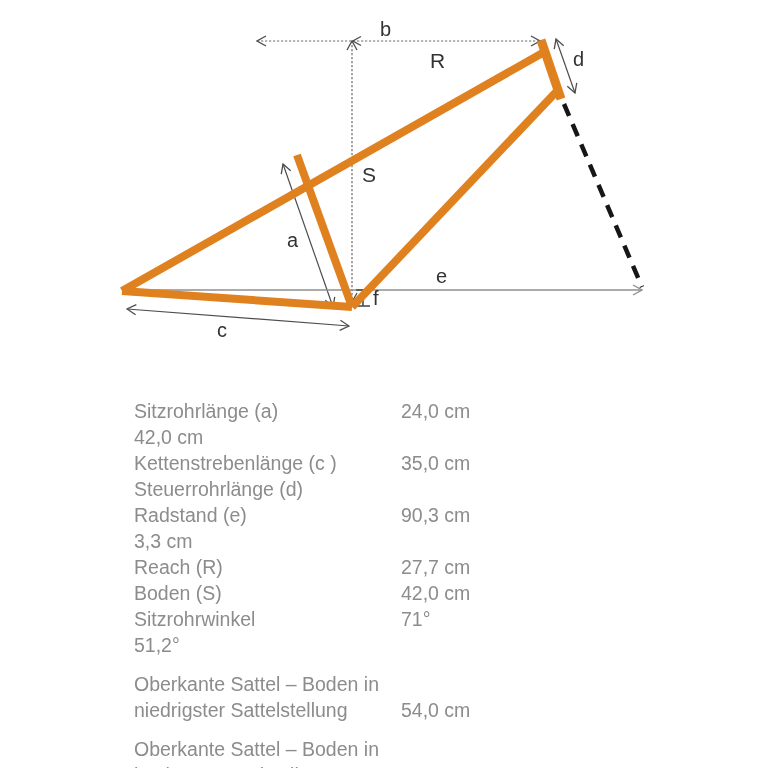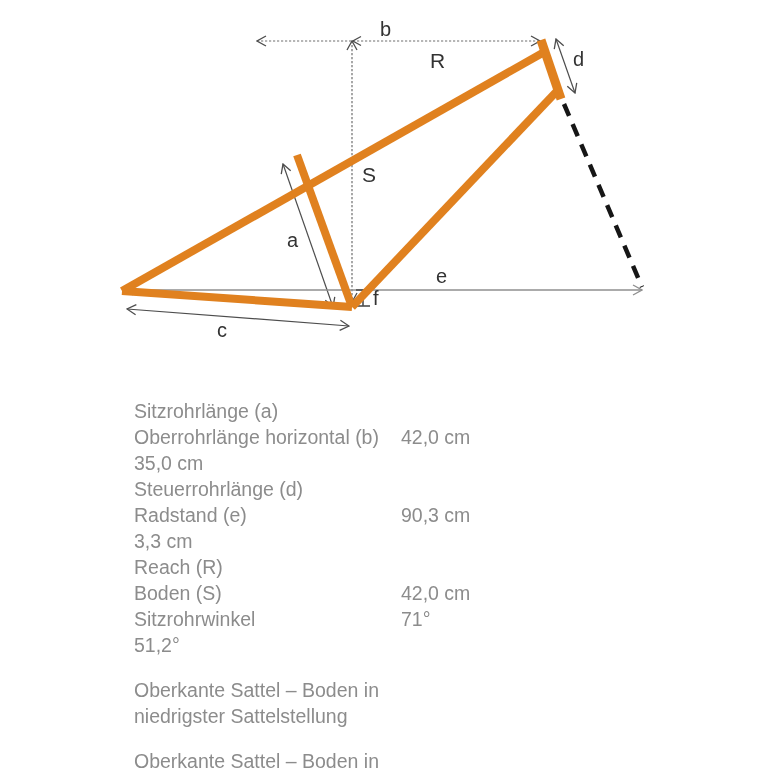--- a/index.html
+++ b/index.html
@@ -35,21 +35,21 @@
     width: 560px;
     color: #8c8c8c;
     font-size: 19.5px;
     line-height: 26px;
   }
   .spec-row {
     display: flex;
     align-items: flex-end;
   }
   .spec-row.tall {
-    margin-top: 19px;
+    margin-top: 13px;
   }
   .spec-label {
     width: 267px;
     flex: 0 0 267px;
     white-space: pre-line;
   }
   .spec-value {
     flex: 1;
   }
 </style>
@@ -102,55 +102,58 @@
     <text class="dim-label big" x="362" y="182">S</text>
     <text class="dim-label" x="287" y="247">a</text>
     <text class="dim-label" x="436" y="283">e</text>
     <text class="dim-label" x="373" y="305">f</text>
     <text class="dim-label" x="217" y="337">c</text>
   </svg>
 
   <div class="spec-table">
     <div class="spec-row">
       <span class="spec-label">Sitzrohrlänge (a)</span>
+      <span class="spec-value">24,0 cm</span>
     </div>
     <div class="spec-row">
-      <span class="spec-label">Oberrohrlänge horizontal (b)</span>
       <span class="spec-value">42,0 cm</span>
     </div>
     <div class="spec-row">
+      <span class="spec-label">Kettenstrebenlänge (c )</span>
       <span class="spec-value">35,0 cm</span>
     </div>
     <div class="spec-row">
       <span class="spec-label">Steuerrohrlänge (d)</span>
     </div>
     <div class="spec-row">
       <span class="spec-label">Radstand (e)</span>
       <span class="spec-value">90,3 cm</span>
     </div>
     <div class="spec-row">
       <span class="spec-value">3,3 cm</span>
     </div>
     <div class="spec-row">
       <span class="spec-label">Reach (R)</span>
+      <span class="spec-value">27,7 cm</span>
     </div>
     <div class="spec-row">
       <span class="spec-label">Boden (S)</span>
       <span class="spec-value">42,0 cm</span>
     </div>
     <div class="spec-row">
       <span class="spec-label">Sitzrohrwinkel</span>
       <span class="spec-value">71°</span>
     </div>
     <div class="spec-row">
       <span class="spec-value">51,2°</span>
     </div>
     <div class="spec-row tall">
       <span class="spec-label">Oberkante Sattel – Boden in
 niedrigster Sattelstellung</span>
+      <span class="spec-value">54,0 cm</span>
     </div>
     <div class="spec-row tall">
       <span class="spec-label">Oberkante Sattel – Boden in
 höchster Sattelstellung</span>
       <span class="spec-value">54,3 cm</span>
     </div>
   </div>
 
 </div>
 

